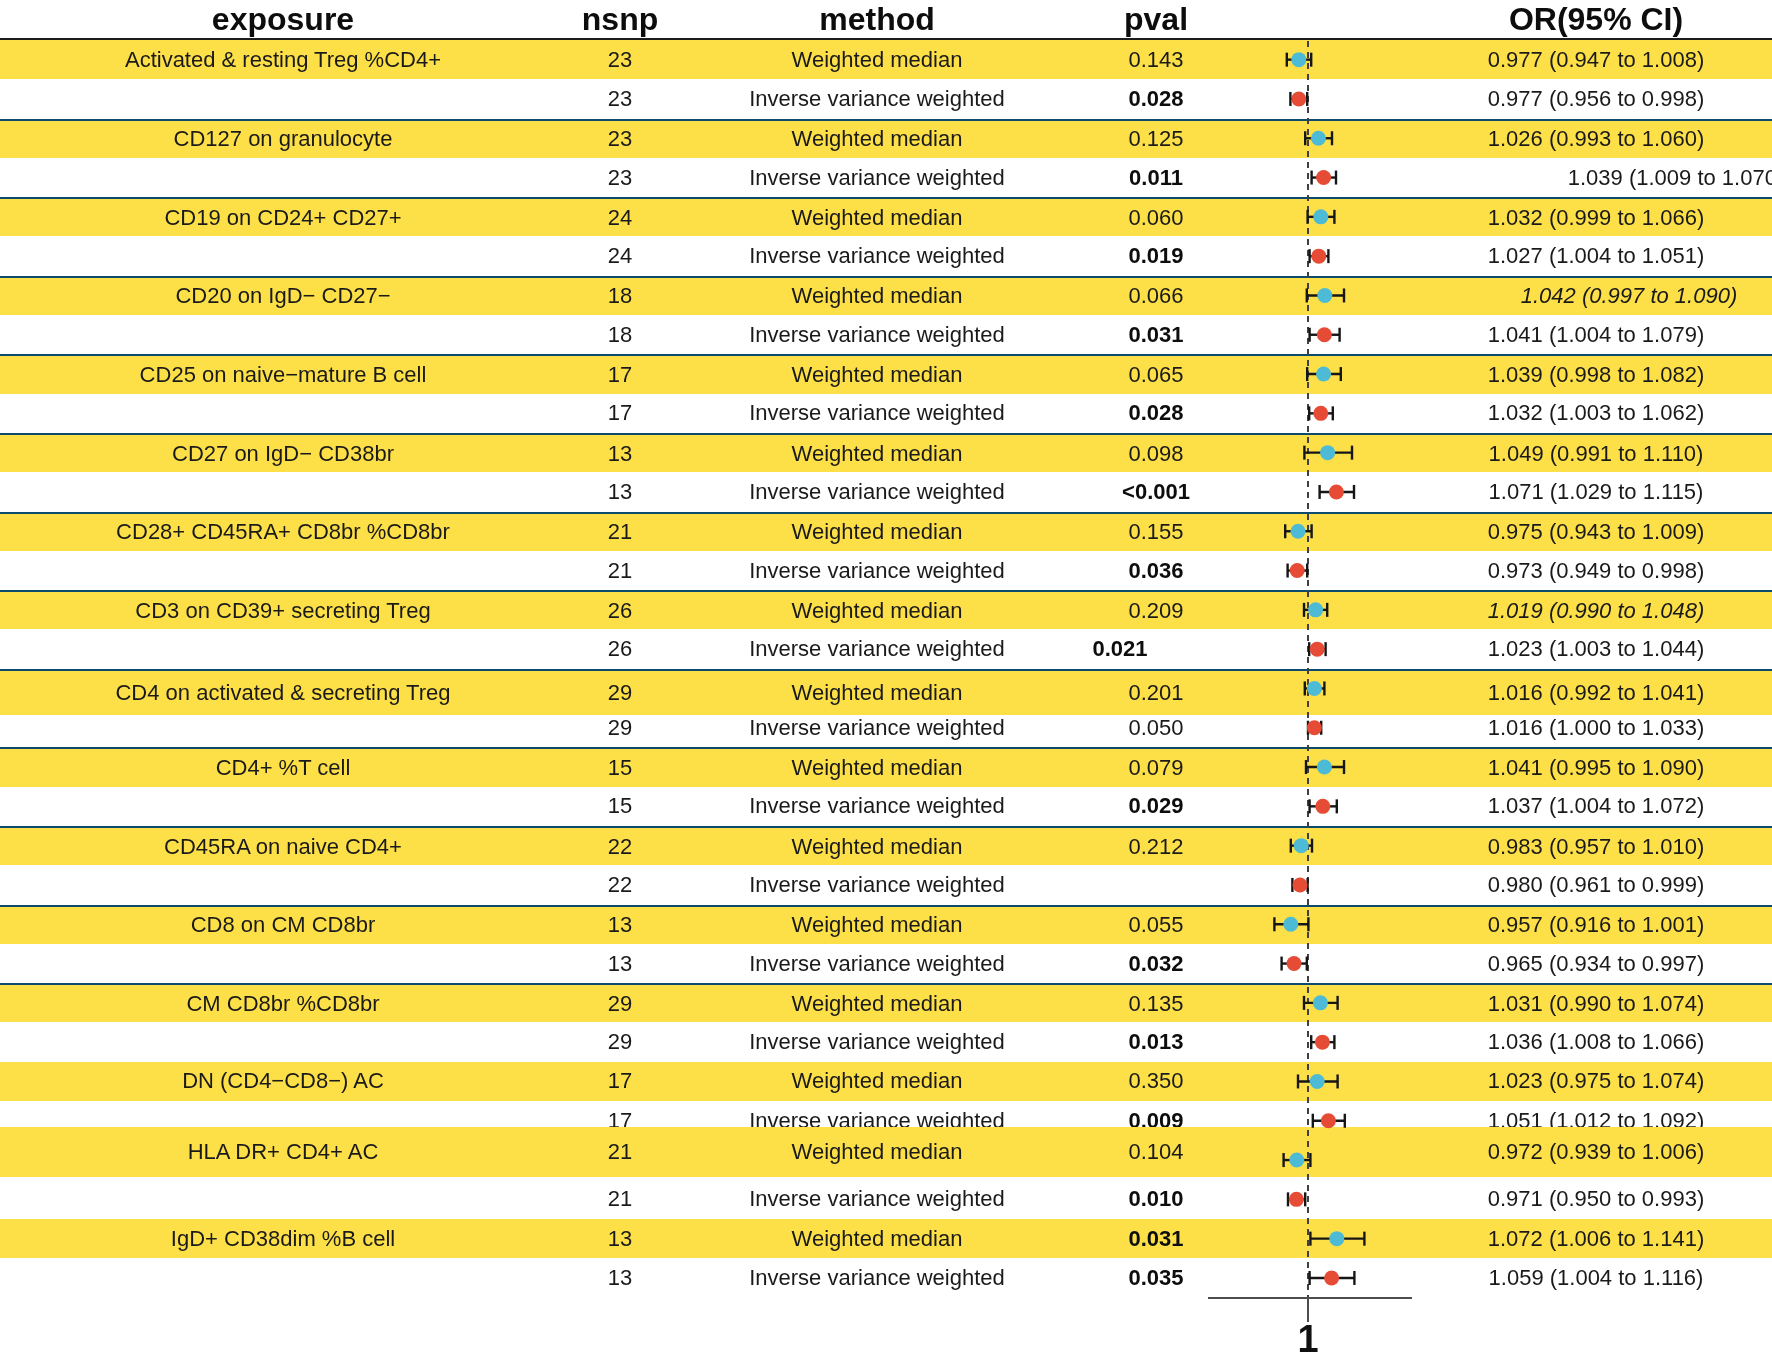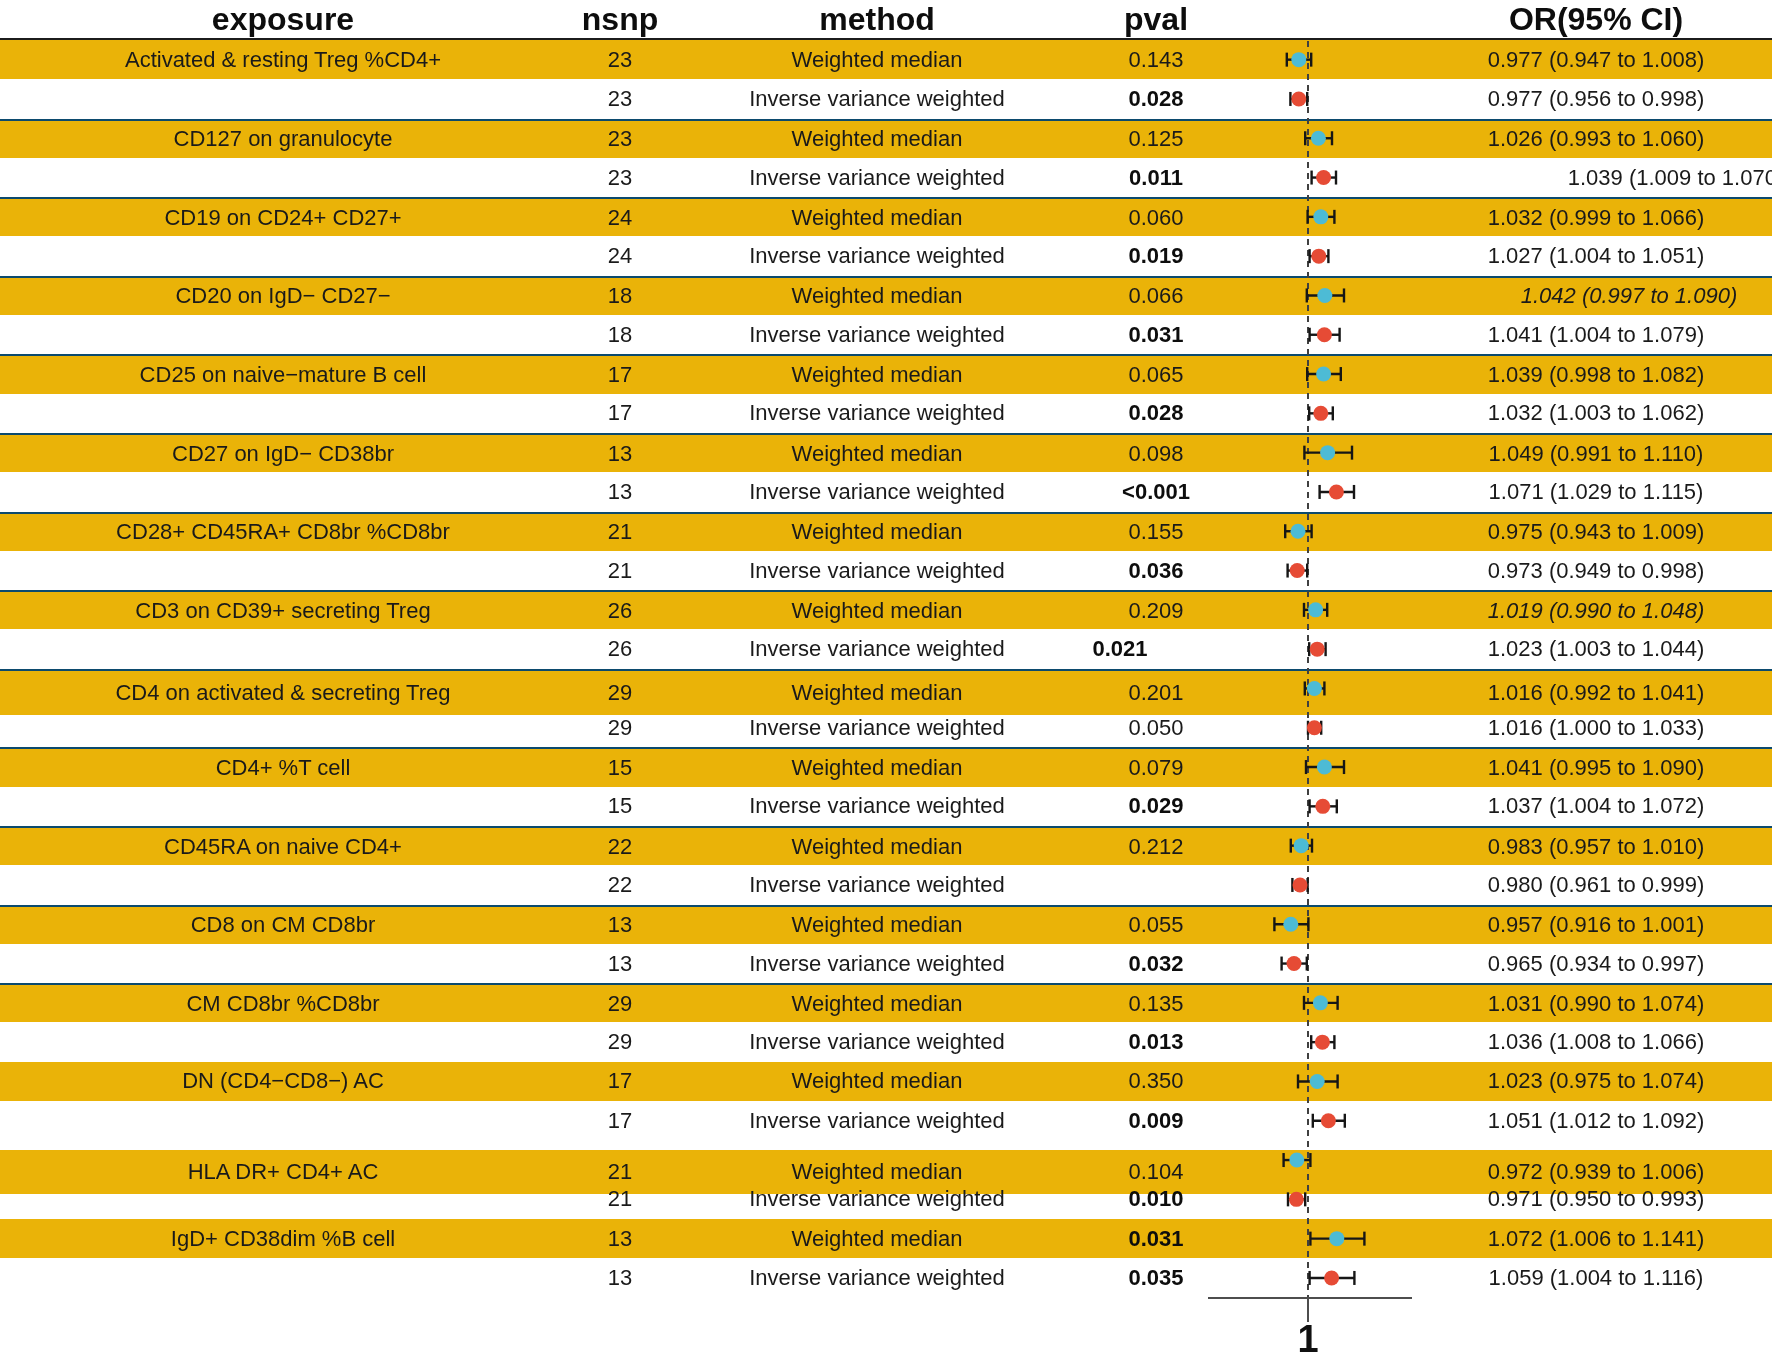--- a/index.html
+++ b/index.html
@@ -15,21 +15,21 @@
     position:absolute;top:0;height:40px;line-height:38px;
     transform:translateX(-50%);
     font-size:32px;font-weight:700;color:#0d0d0d;white-space:nowrap;
   }
   .hdr-rule{
     position:absolute;left:0;top:38px;width:1772px;height:3px;background:#1c1c1c;
   }
   .row{
     position:absolute;left:0;width:1772px;box-sizing:border-box;
   }
-  .row.shaded{background:#eab308;}
+  .row.shaded{background:#fde047;}
   .row.sep{border-top:2px solid #0c4a6e;}
   .cell{
     position:absolute;top:50%;transform:translate(-50%,-50%);
     font-size:22px;white-space:nowrap;color:#1a1a1a;
   }
   .cell.bold{font-weight:700;color:#0d0d0d;}
   #forest-svg{position:absolute;left:0;top:0;pointer-events:none;}
   .axis-tick-label{
     font-family:"Liberation Sans", sans-serif;
     font-size:38px;font-weight:700;fill:#111111;
@@ -223,21 +223,21 @@
         <span class="cell" style="left: 877px;">Weighted median</span>
         <span class="cell" style="left: 1156px;">0.350</span>
         <span class="cell" style="left: 1596px;">1.023 (0.975 to 1.074)</span>
       </div>
       <div class="row" style="top: 1101.1px; height: 39.3px;">
         <span class="cell" style="left: 620px;">17</span>
         <span class="cell" style="left: 877px;">Inverse variance weighted</span>
         <span class="cell bold" style="left: 1156px;">0.009</span>
         <span class="cell" style="left: 1596px;">1.051 (1.012 to 1.092)</span>
       </div>
-      <div class="row shaded" style="top: 1150px; height: 44px;">
+      <div class="row shaded" style="top: 1127px; height: 50px;">
         <span class="cell" style="left: 283px;">HLA DR+ CD4+ AC</span>
         <span class="cell" style="left: 620px;">21</span>
         <span class="cell" style="left: 877px;">Weighted median</span>
         <span class="cell" style="left: 1156px;">0.104</span>
         <span class="cell" style="left: 1596px;">0.972 (0.939 to 1.006)</span>
       </div>
       <div class="row" style="top: 1179.7px; height: 39.3px;">
         <span class="cell" style="left: 620px;">21</span>
         <span class="cell" style="left: 877px;">Inverse variance weighted</span>
         <span class="cell bold" style="left: 1156px;">0.010</span>

